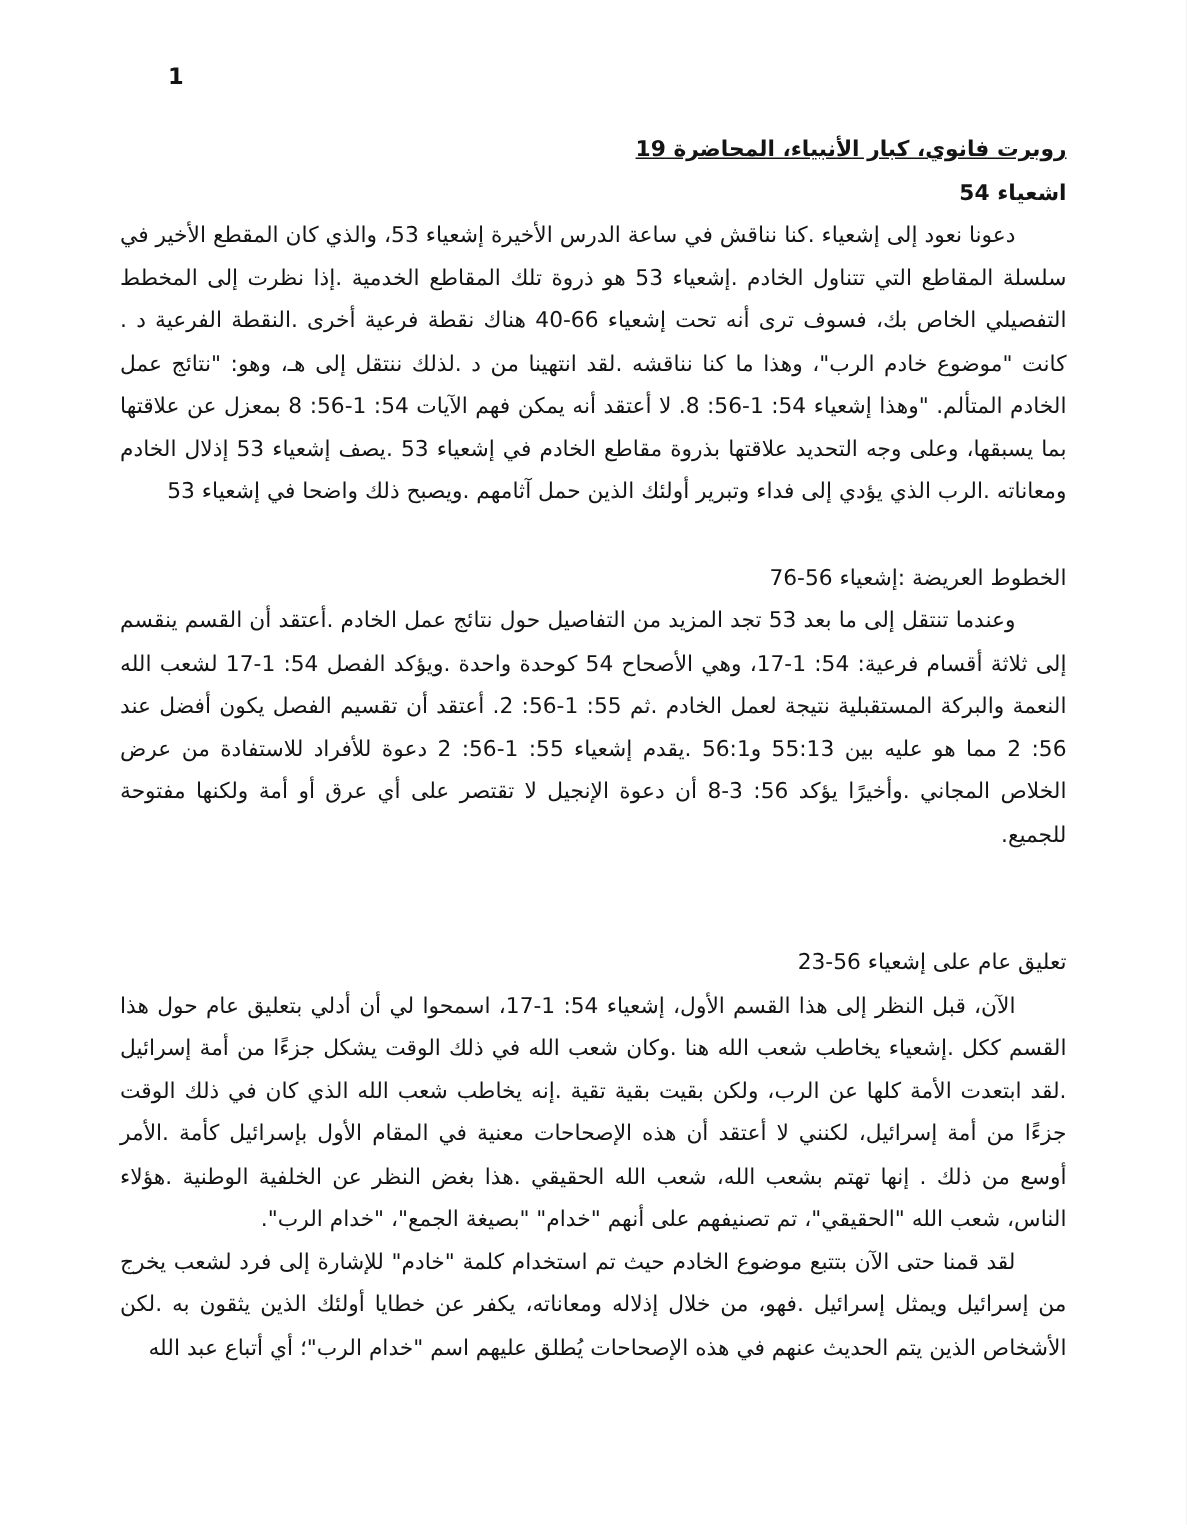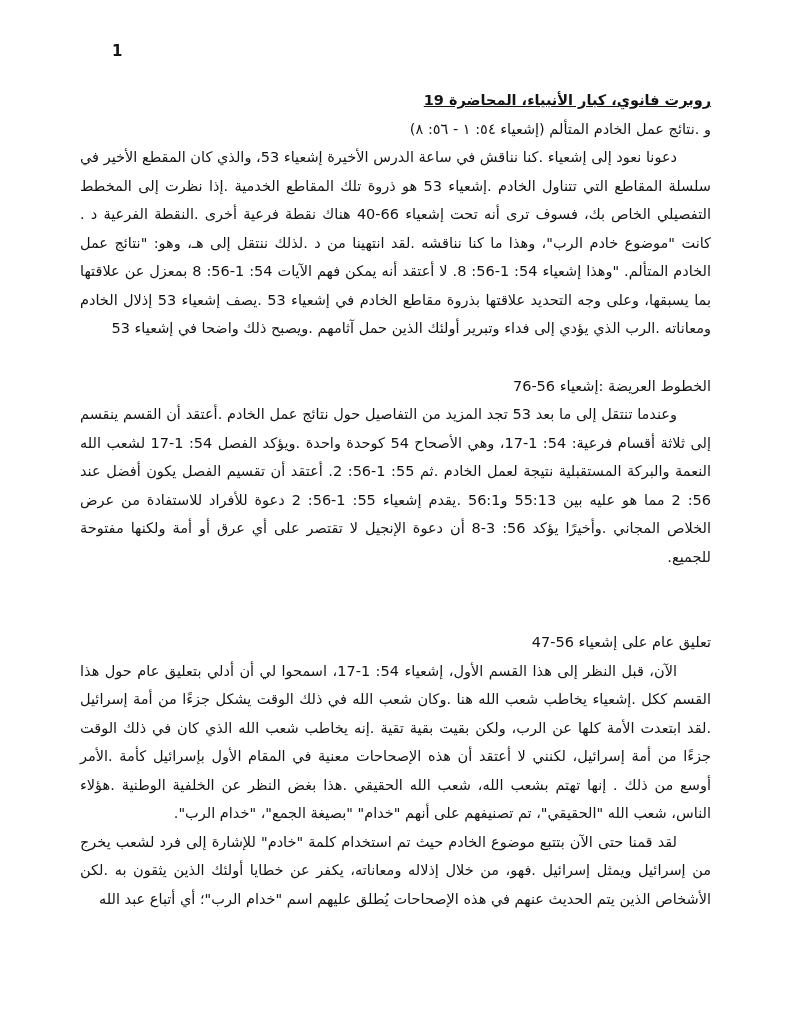--- a/index.html
+++ b/index.html
@@ -58,29 +58,29 @@
 <body>
 
 <div class="page">
 
   <div class="page-number">1</div>
 
   <div class="content">
 
     <p class="title">روبرت فانوي، كبار الأنبياء، المحاضرة 19</p>
 
+    <p class="h-bold">اشعياء 54</p>
 
-    <p>و .نتائج عمل الخادم المتألم (إشعياء ٥٤: ١ - ٥٦: ٨)</p>
 
     <p class="indent">دعونا نعود إلى إشعياء .كنا نناقش في ساعة الدرس الأخيرة إشعياء 53، والذي كان المقطع الأخير في سلسلة المقاطع التي تتناول الخادم .إشعياء 53 هو ذروة تلك المقاطع الخدمية .إذا نظرت إلى المخطط التفصيلي الخاص بك، فسوف ترى أنه تحت إشعياء 66-40 هناك نقطة فرعية أخرى .النقطة الفرعية د . كانت "موضوع خادم الرب"، وهذا ما كنا نناقشه .لقد انتهينا من د .لذلك ننتقل إلى هـ، وهو: "نتائج عمل الخادم المتألم. "وهذا إشعياء 54: 1-56: 8. لا أعتقد أنه يمكن فهم الآيات 54: 1-56: 8 بمعزل عن علاقتها بما يسبقها، وعلى وجه التحديد علاقتها بذروة مقاطع الخادم في إشعياء 53 .يصف إشعياء 53 إذلال الخادم ومعاناته .الرب الذي يؤدي إلى فداء وتبرير أولئك الذين حمل آثامهم .ويصبح ذلك واضحا في إشعياء 53</p>
 
     <p class="heading">الخطوط العريضة :إشعياء 56-76</p>
 
     <p class="indent">وعندما تنتقل إلى ما بعد 53 تجد المزيد من التفاصيل حول نتائج عمل الخادم .أعتقد أن القسم ينقسم إلى ثلاثة أقسام فرعية: 54: 1-17، وهي الأصحاح 54 كوحدة واحدة .ويؤكد الفصل 54: 1-17 لشعب الله النعمة والبركة المستقبلية نتيجة لعمل الخادم .ثم 55: 1-56: 2. أعتقد أن تقسيم الفصل يكون أفضل عند 56: 2 مما هو عليه بين 55:13 و56:1 .يقدم إشعياء 55: 1-56: 2 دعوة للأفراد للاستفادة من عرض الخلاص المجاني .وأخيرًا يؤكد 56: 3-8 أن دعوة الإنجيل لا تقتصر على أي عرق أو أمة ولكنها مفتوحة للجميع.</p>
 
-    <p class="heading big-gap">تعليق عام على إشعياء 56-47</p>
+    <p class="heading big-gap">تعليق عام على إشعياء 56-23</p>
 
     <p class="indent">الآن، قبل النظر إلى هذا القسم الأول، إشعياء 54: 1-17، اسمحوا لي أن أدلي بتعليق عام حول هذا القسم ككل .إشعياء يخاطب شعب الله هنا .وكان شعب الله في ذلك الوقت يشكل جزءًا من أمة إسرائيل .لقد ابتعدت الأمة كلها عن الرب، ولكن بقيت بقية تقية .إنه يخاطب شعب الله الذي كان في ذلك الوقت جزءًا من أمة إسرائيل، لكنني لا أعتقد أن هذه الإصحاحات معنية في المقام الأول بإسرائيل كأمة .الأمر أوسع من ذلك . إنها تهتم بشعب الله، شعب الله الحقيقي .هذا بغض النظر عن الخلفية الوطنية .هؤلاء الناس، شعب الله "الحقيقي"، تم تصنيفهم على أنهم "خدام" "بصيغة الجمع"، "خدام الرب".</p>
 
     <p class="indent">لقد قمنا حتى الآن بتتبع موضوع الخادم حيث تم استخدام كلمة "خادم" للإشارة إلى فرد لشعب يخرج من إسرائيل ويمثل إسرائيل .فهو، من خلال إذلاله ومعاناته، يكفر عن خطايا أولئك الذين يثقون به .لكن الأشخاص الذين يتم الحديث عنهم في هذه الإصحاحات يُطلق عليهم اسم "خدام الرب"؛ أي أتباع عبد الله</p>
 
   </div>
 </div>
 
 </body></html>

